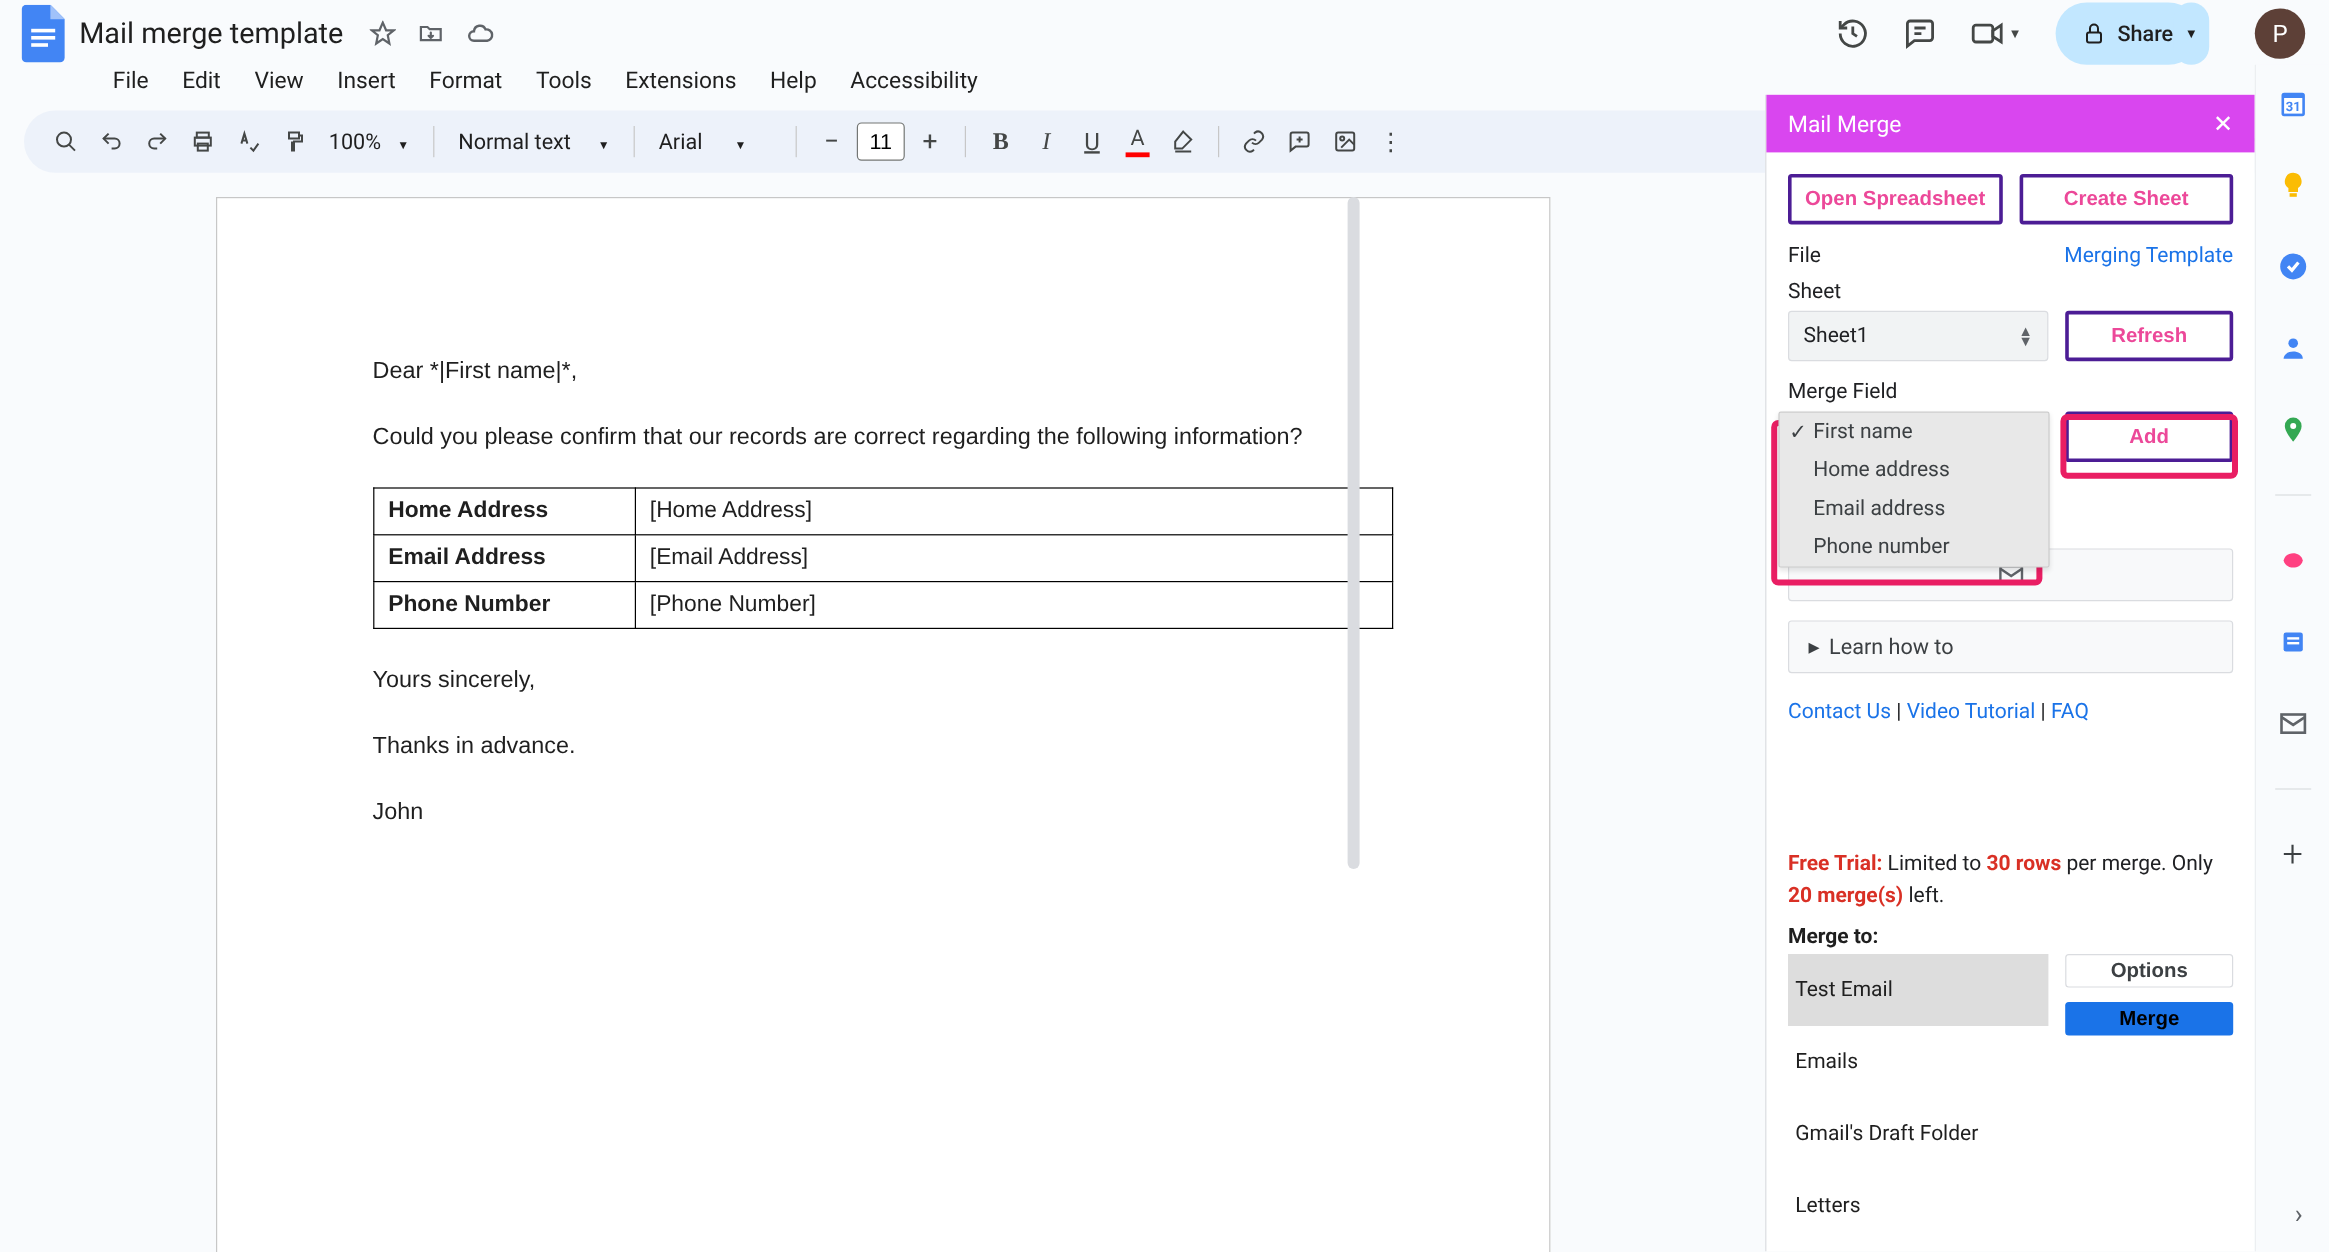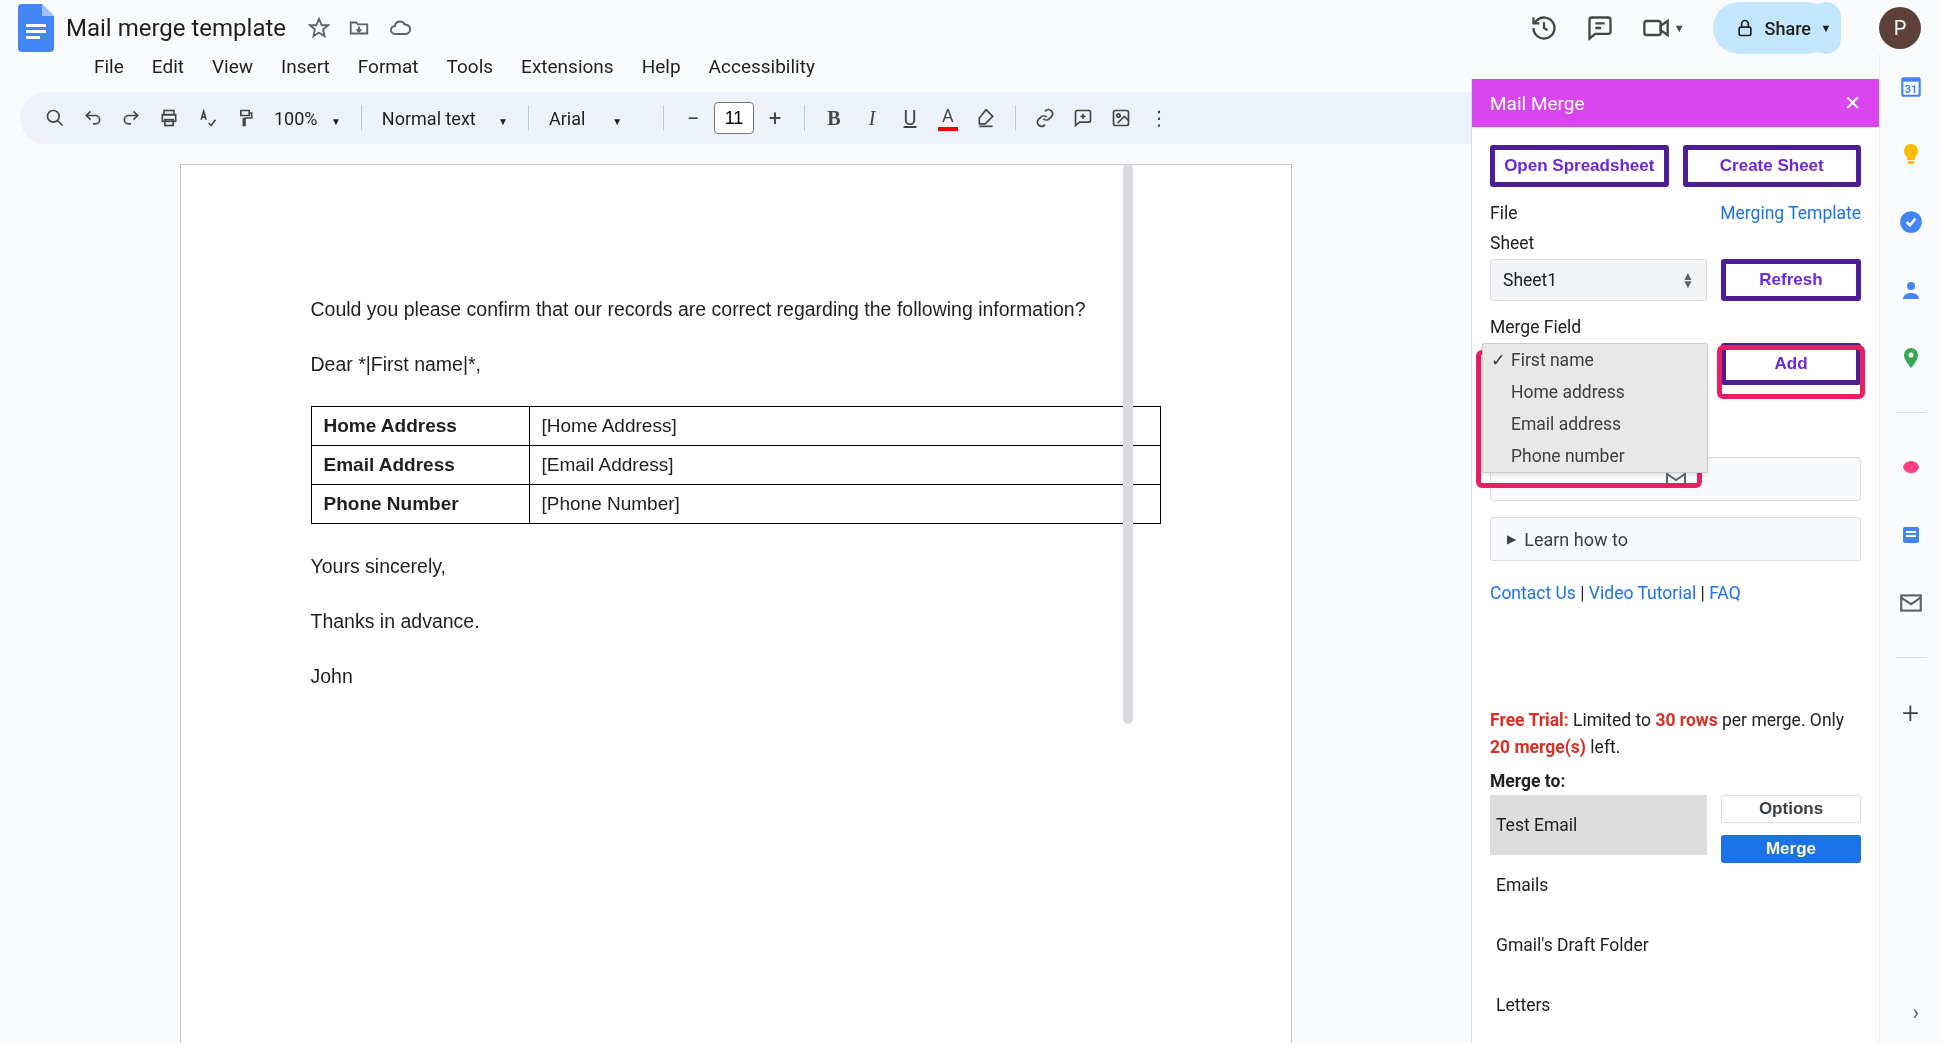--- a/index.html
+++ b/index.html
@@ -39,21 +39,21 @@
   .doc-table td { border: 1.5px solid #000; padding: 8px 12px; font-size: 19px; }
   .doc-table td.head { font-weight: bold; width: 218px; }
   .doc-scroll { position:absolute; right: 338px; top:10px; width:10px; height:560px; background:#dadce0; border-radius:6px; }
 
   
   .sidepanel { width: 408px; background:#fff; border-left: 1px solid #dadce0; display:flex; flex-direction:column; margin-top:-75px; }
   .sp-header { background:#d946ef; color:#fff; height:48px; display:flex; align-items:center; padding:0 18px; font-size:19px; }
   .sp-close { margin-left:auto; cursor:pointer; font-size:20px; }
   .sp-body { padding: 18px; font-size: 17.5px; color:#202124; flex:1; overflow:auto; position:relative;}
   .sp-row { display:flex; gap:14px; margin-bottom: 16px; }
-  .sp-btn { flex:1; height:42px; border:5px solid #4c1d95; background:#fff; border-radius:3px; font-size:17px; font-weight:600; cursor:pointer; color:#6d28d9; }
+  .sp-btn { flex:1; height:42px; border:3px solid #4c1d95; background:#fff; border-radius:3px; font-size:17px; font-weight:600; cursor:pointer; color:#ec4899; }
   .sp-label-row { display:flex; justify-content:space-between; align-items:center; margin: 10px 0; }
   .sp-link { color:#1a73e8; cursor:pointer; }
   .sp-select { flex:1; height:42px; border:1px solid #dadce0; background:#f1f3f4; border-radius:3px; padding:0 12px; display:flex; align-items:center; justify-content:space-between; cursor:pointer;gap:33px; }
   .sp-select .arrows { font-size:12px; color:#5f6368; line-height:0.7; }
 
   .merge-dropdown { position:relative; flex:1; }
   .merge-options { position:absolute; top:0; left:-8px; width: 226px; background:#e8e8e8; border:1px solid #ccc; border-radius:2px; z-index:5; box-shadow:0 2px 4px rgba(0,0,0,0.1);}
   .merge-options .opt { padding: 6px 12px 6px 28px; cursor:pointer; color:#3c4043; position:relative;}
   .merge-options .opt.selected::before { content:"✓"; position:absolute; left:8px; }
   .highlight-box { border: 5px solid #e91e63; border-radius:6px; position:absolute; pointer-events:none;}
@@ -68,21 +68,21 @@
   .trial .black { color:#202124; font-weight:400; }
   .trial b { font-weight:700;}
   .buy { color:#1a73e8; cursor:pointer; border-bottom: 1px solid #e0e0e0; padding-bottom: 18px; margin-bottom: 12px; }
   .merge-to-row { display:flex; gap:14px; }
   .merge-list { flex:1; border:0; }
   .merge-list .row { padding:20px 6px; cursor:pointer;}
   .merge-list .row.sel { background:#ddd; }
   .merge-actions { width:140px; display:flex; flex-direction:column; gap:12px;}
   .merge-actions button { height:28px; border-radius:3px; font-size:17px; font-weight:600; cursor:pointer;}
   .btn-opt { background:#fff; border:1px solid #dadce0; color:#3c4043;}
-  .btn-merge { background:#1a73e8; border:none; color:#fef9c3;}
+  .btn-merge { background:#1a73e8; border:none; color:#000000;}
 
   
   .right-rail { width:62px; background:#f9fbfd; display:flex; flex-direction:column; align-items:center; padding-top: 18px; gap: 40px; margin-top:-100px; border-left:1px solid #eceff1;}
   .rail-icon { width:28px; height:28px; display:flex; align-items:center; justify-content:center; cursor:pointer; font-size:22px;}
   .rail-sep { width:30px; height:1px; background:#dadce0;}
   
   .cal { color:#000000;} .keep{color:#fbbc04;} .tasks{color:#1a73e8;} .contacts{color:#1a73e8;} .maps{color:#0f9d58;} .pink{color:#e91e63;} .blue2{color:#4285f4;} .mail{color:#5f6368;} .plus{color:#3c4043;}
 
   .expand-arrow { position:absolute; bottom: 18px; right: 22px; font-size:22px; color:#5f6368; cursor:pointer;}
 
@@ -264,22 +264,22 @@
         <svg width="18" height="18" viewBox="0 0 24 24" fill="none" stroke="#444746" stroke-width="2">
           <path d="M6 15l6-6 6 6"></path>
         </svg>
       </span>
   </div>
 </div>
 
 <div class="main">
   <div class="doc-area">
     <div class="page">
+      <p>Dear *|First name|*,</p>
       <p>Could you please confirm that our records are correct regarding the following information?</p>
-      <p>Dear *|First name|*,</p>
       <table class="doc-table">
         <tbody>
             <tr>
               <td class="head">Home Address</td>
               <td>[Home Address]</td>
             </tr>
         <tr>
               <td class="head">Email Address</td>
               <td>[Email Address]</td>
             </tr>

